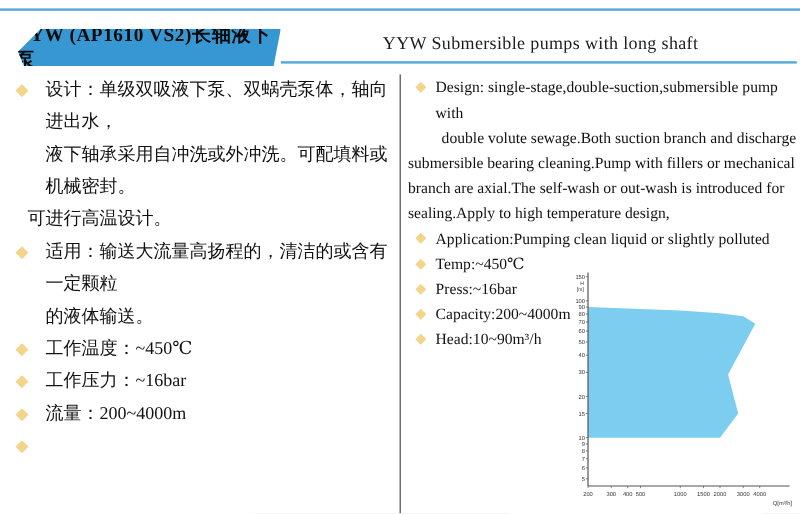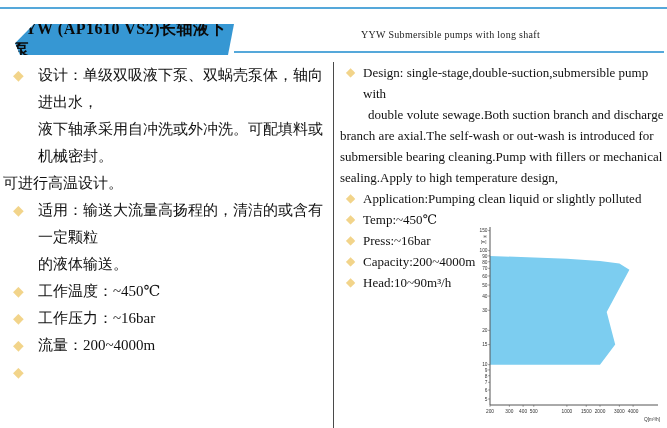--- a/index.html
+++ b/index.html
@@ -11,35 +11,35 @@
   .top-rule { position: absolute; top: 7px; left: 0; width: 100%; height: 2px; background: #55a8da; }
   .banner {
     position: absolute; left: 13px; top: 24px; width: 221px; height: 31px;
     background: #3697d3;
     clip-path: polygon(21px 0%, 100% 0%, calc(100% - 6px) 100%, 7px 100%, 2px 62%);
     display: flex; align-items: center; justify-content: center;
     font-weight: bold; font-size: 16px; color: #0a0a0a; letter-spacing: 0.5px;
   }
   .title-en {
     position: absolute; left: 240px; right: 6px; top: 29px; height: 22px;
-    text-align: center; font-size: 10px; color: #1c1c1c; letter-spacing: 0.3px;
+    text-align: center; font-size: 15px; color: #1c1c1c; letter-spacing: 0.3px;
   }
   .title-underline { position: absolute; left: 234px; right: 3px; top: 51px; height: 2px; background: #55a8da; }
   .divider { position: absolute; left: 333px; top: 62px; bottom: 0; width: 1px; background: #4a4a4a; }
 
   .col { position: absolute; top: 62px; color: #111; }
   .col-left  { left: 3px;   width: 328px; font-size: 15px; }
   .col-right { left: 340px; width: 325px; font-size: 13px; }
 
   .col-left  .tline { position: relative; line-height: 27px; min-height: 27px; }
   .col-right .tline { position: relative; line-height: 21px; min-height: 21px; }
 
   .col-left  .tline.b { padding-left: 35px; }
   .col-left  .tline.h { padding-left: 35px; }
-  .col-left  .tline.f { padding-left: 0; }
+  .col-left  .tline.f { padding-left: 0; margin-left: 20px; }
   .col-right .tline.b { padding-left: 23px; }
   .col-right .tline.h { padding-left: 28px; }
   .col-right .tline.f { padding-left: 0; }
 
   .bullet {
     position: absolute; top: 0; color: #f2d48a; font-size: 13px;
     font-family: "DejaVu Sans", sans-serif;
   }
   .col-left  .bullet { left: 10px; font-size: 14px; }
   .col-right .bullet { left: 6px;  font-size: 12px; }
@@ -69,22 +69,22 @@
       <div class="tline b"><span class="bullet" style="color: rgb(242, 212, 138);">◆</span><span>适用：输送大流量高扬程的，清洁的或含有一定颗粒</span></div>
       <div class="tline h"><span>的液体输送。</span></div>
       <div class="tline b"><span class="bullet" style="color: rgb(242, 212, 138);">◆</span><span>工作温度：~450℃</span></div>
       <div class="tline b"><span class="bullet" style="color: rgb(242, 212, 138);">◆</span><span>工作压力：~16bar</span></div>
       <div class="tline b"><span class="bullet" style="color: rgb(242, 212, 138);">◆</span><span>流量：200~4000m</span></div>
       <div class="tline b"><span class="bullet" style="color: rgb(242, 212, 138);">◆</span></div>
     </div>
   <div class="col col-right">
       <div class="tline b"><span class="bullet" style="color: rgb(242, 212, 138);">◆</span><span>Design: single-stage,double-suction,submersible pump with</span></div>
       <div class="tline h"><span>double volute sewage.Both suction branch and discharge</span></div>
+      <div class="tline f"><span>submersible bearing cleaning.Pump with fillers or mechanical</span></div>
       <div class="tline f"><span>branch are axial.The self-wash or out-wash is introduced for</span></div>
-      <div class="tline f"><span>submersible bearing cleaning.Pump with fillers or mechanical</span></div>
       <div class="tline f"><span>sealing.Apply to high temperature design,</span></div>
       <div class="tline b"><span class="bullet" style="color: rgb(242, 212, 138);">◆</span><span> Application:Pumping clean liquid or slightly polluted</span></div>
       <div class="tline b"><span class="bullet" style="color: rgb(242, 212, 138);">◆</span><span>Temp:~450℃</span></div>
       <div class="tline b"><span class="bullet" style="color: rgb(242, 212, 138);">◆</span><span>Press:~16bar</span></div>
       <div class="tline b"><span class="bullet" style="color: rgb(242, 212, 138);">◆</span><span>Capacity:200~4000m</span></div>
       <div class="tline b"><span class="bullet" style="color: rgb(242, 212, 138);">◆</span><span>Head:10~90m³/h</span></div>
     </div>
 
   <div class="chart-wrap">
     <svg id="chart-svg" width="212" height="200" viewBox="0 0 212 200">

